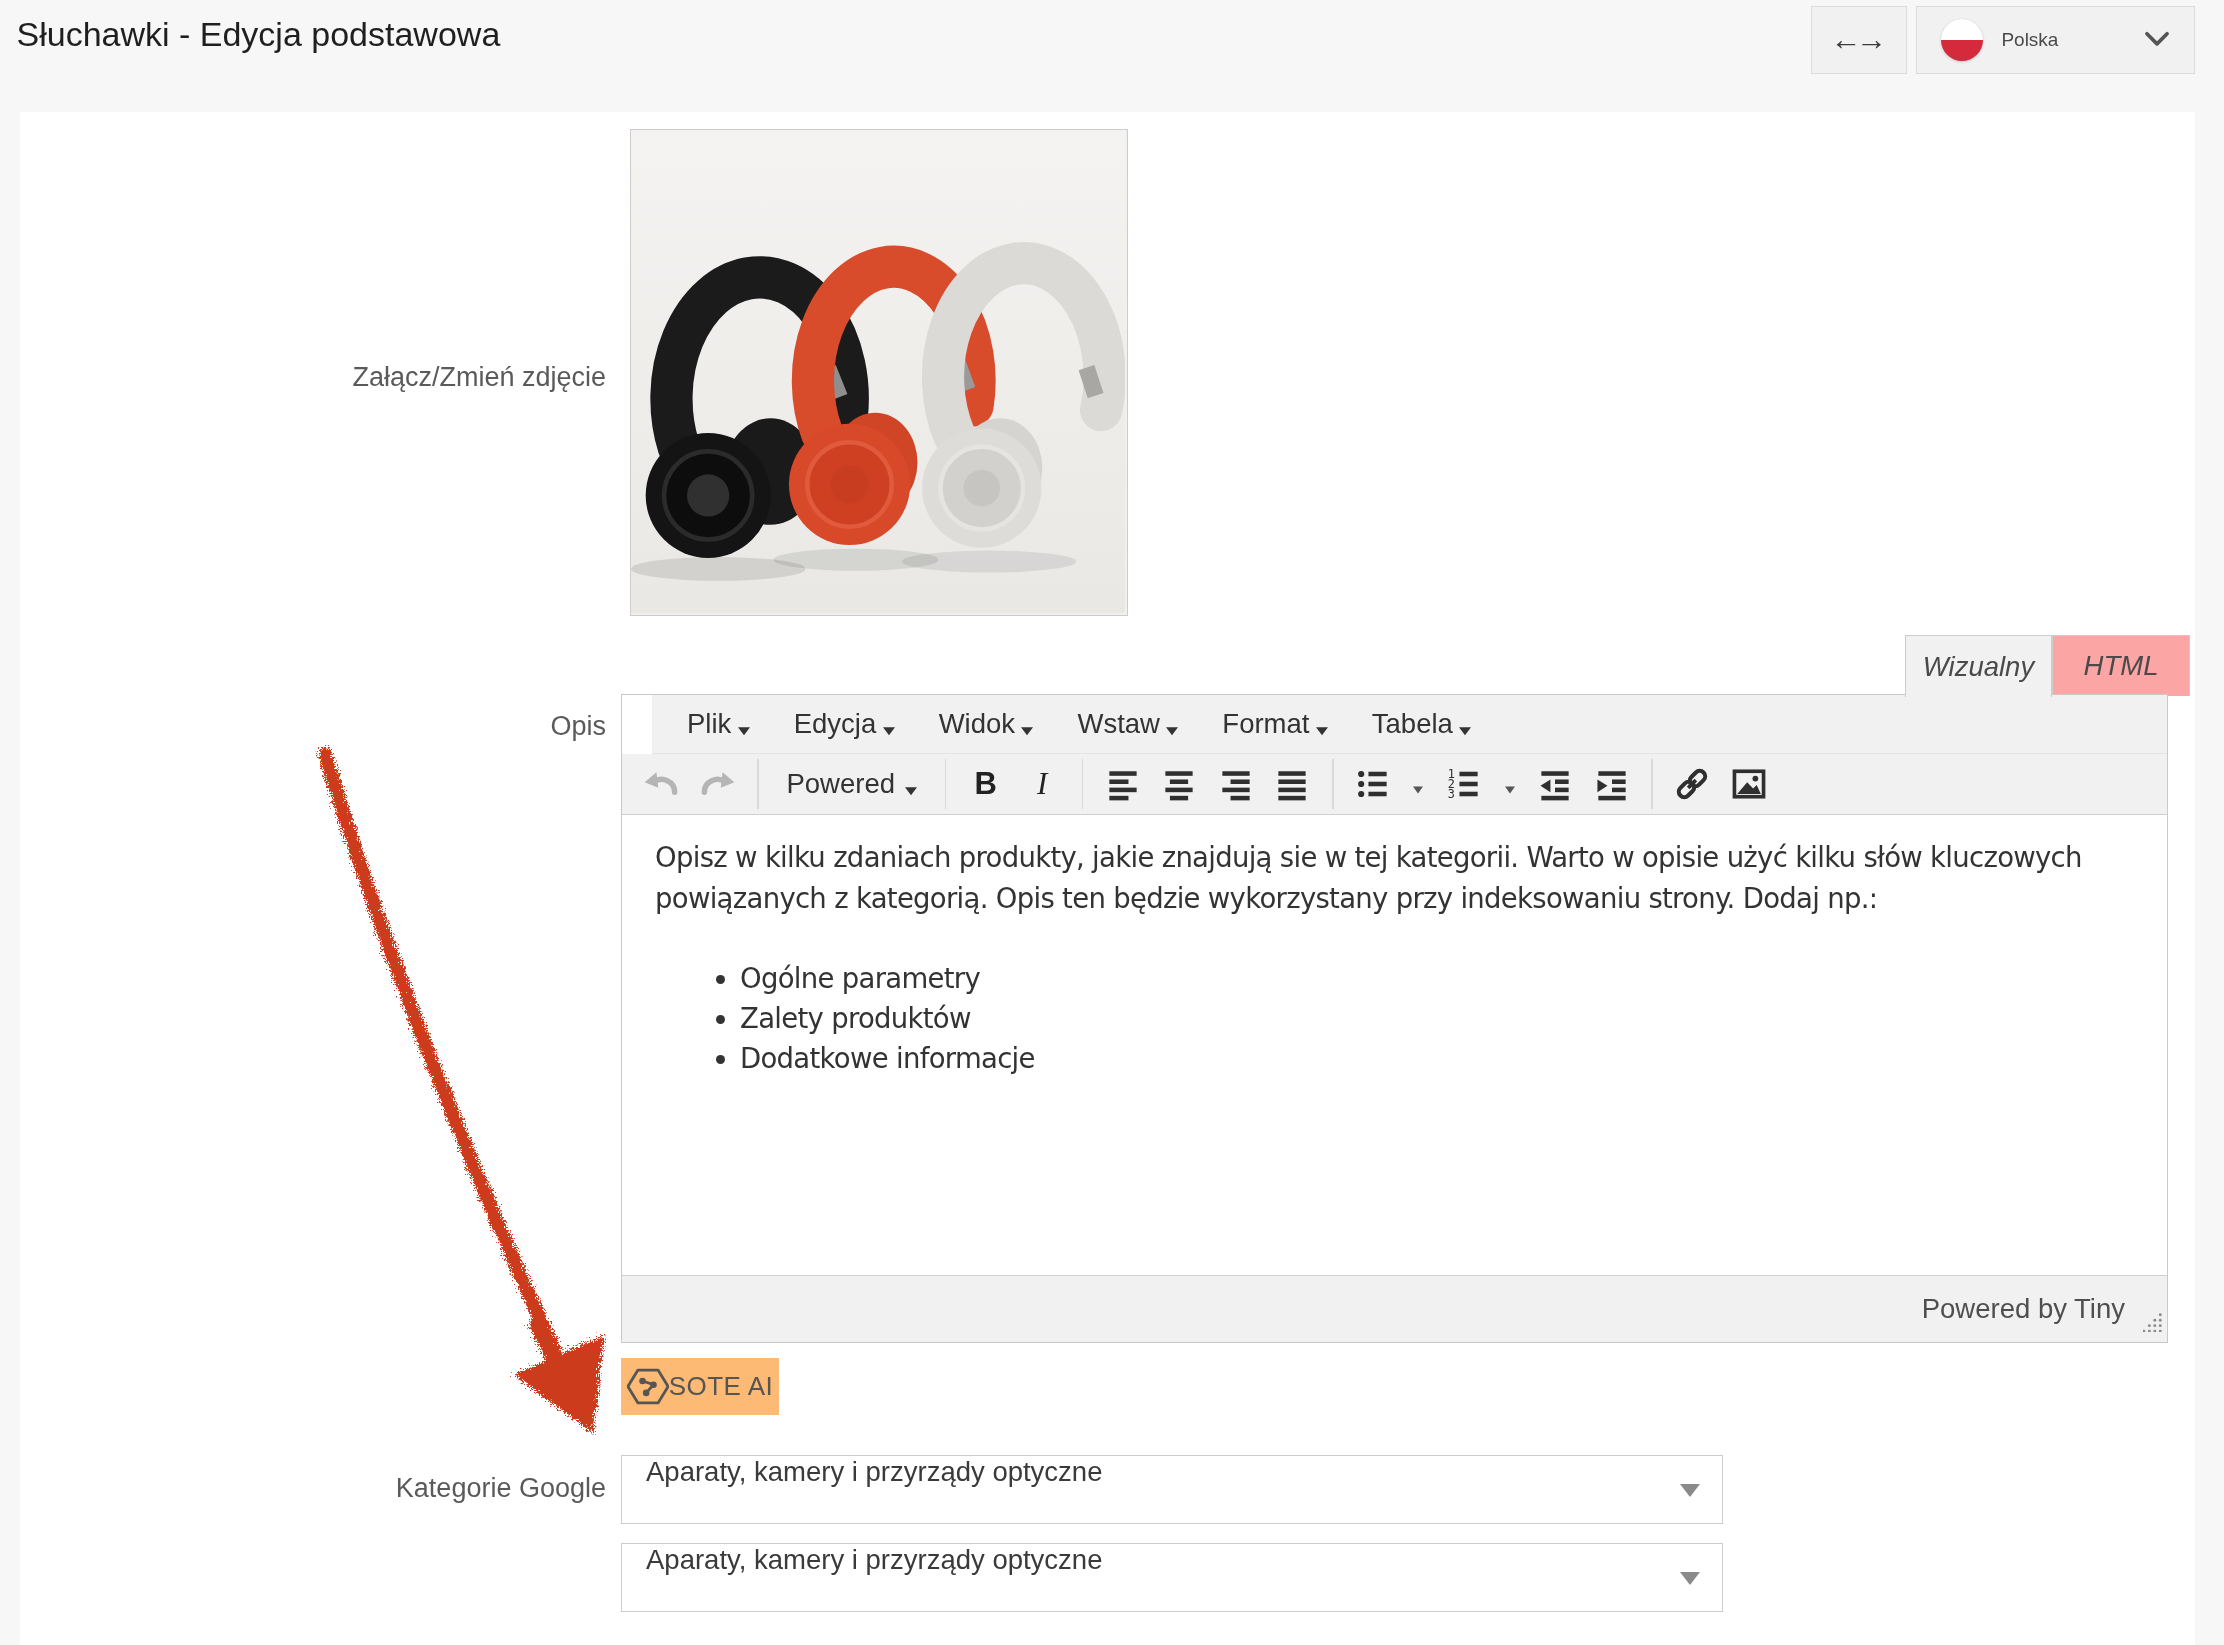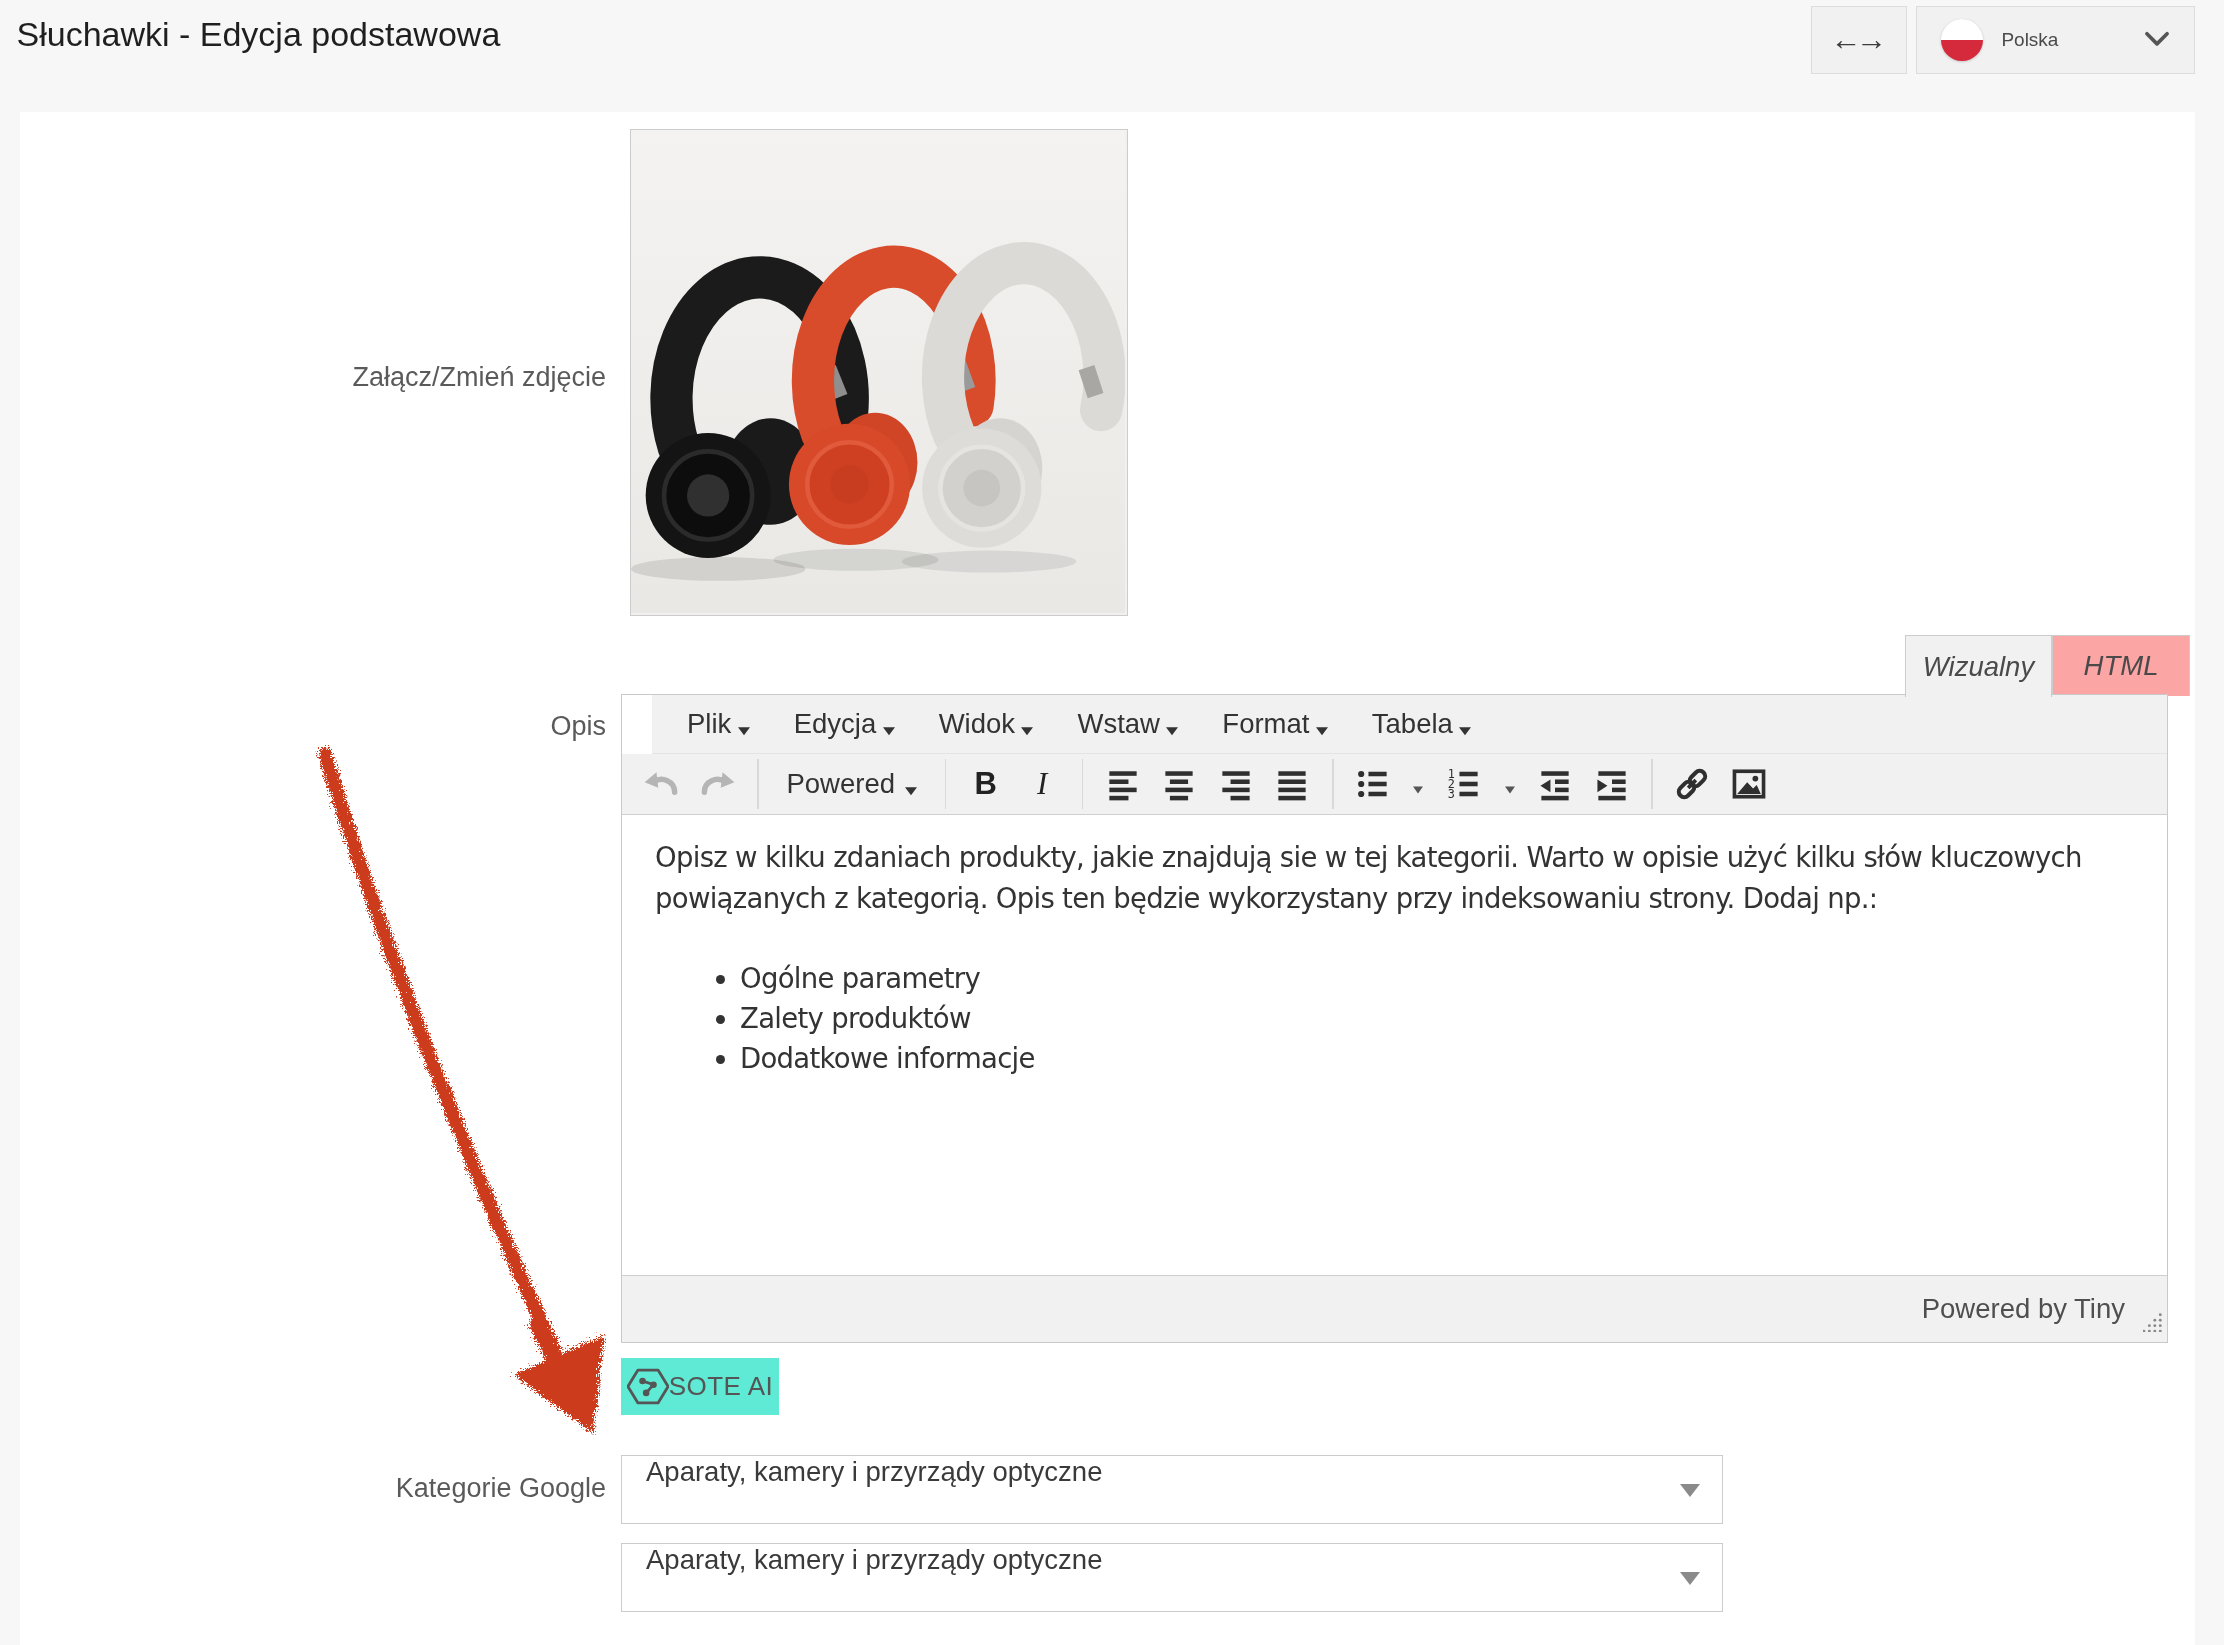--- a/index.html
+++ b/index.html
@@ -68,21 +68,21 @@
   .content ul { margin:12px; padding-left:73px; }
   .content li { line-height:40px; }
 
   .statusbar { height:67px; background:#f1f1f1; border-top:1.8px solid #cfcfcf; position:relative;
                display:flex; align-items:center; justify-content:flex-end; padding-right:42px;
                font-size:27.5px; color:#4f4f4f; flex:0 0 auto; }
   .branding { cursor:pointer; }
   .resize-handle { position:absolute; right:3.7px; bottom:2.8px; cursor:nwse-resize; }
 
   
-  .ai-btn { position:absolute; left:601px; top:1246px; width:158px; height:57px; background:#5eead4;
+  .ai-btn { position:absolute; left:601px; top:1246px; width:158px; height:57px; background:#fdba74;
             border:none; display:flex; align-items:center; justify-content:center; gap:0;
             font-size:26px; color:#555; letter-spacing:0.5px; cursor:pointer; font-family:inherit; }
 
   
   .lbl-cat { top:1361px; }
   .gselect { position:absolute; left:601px; width:1102px; height:69px; border:1.8px solid #cccccc;
              background:#fff; display:flex; align-items:flex-start; padding:0 64px 0 24px;
              font-size:27.5px; color:#3a3a3a; cursor:pointer; }
   .gs1 { top:1343px; } .gs2 { top:1431px; }
   .sel-arrow { position:absolute; right:22px; top:27.5px; width:0; height:0;

